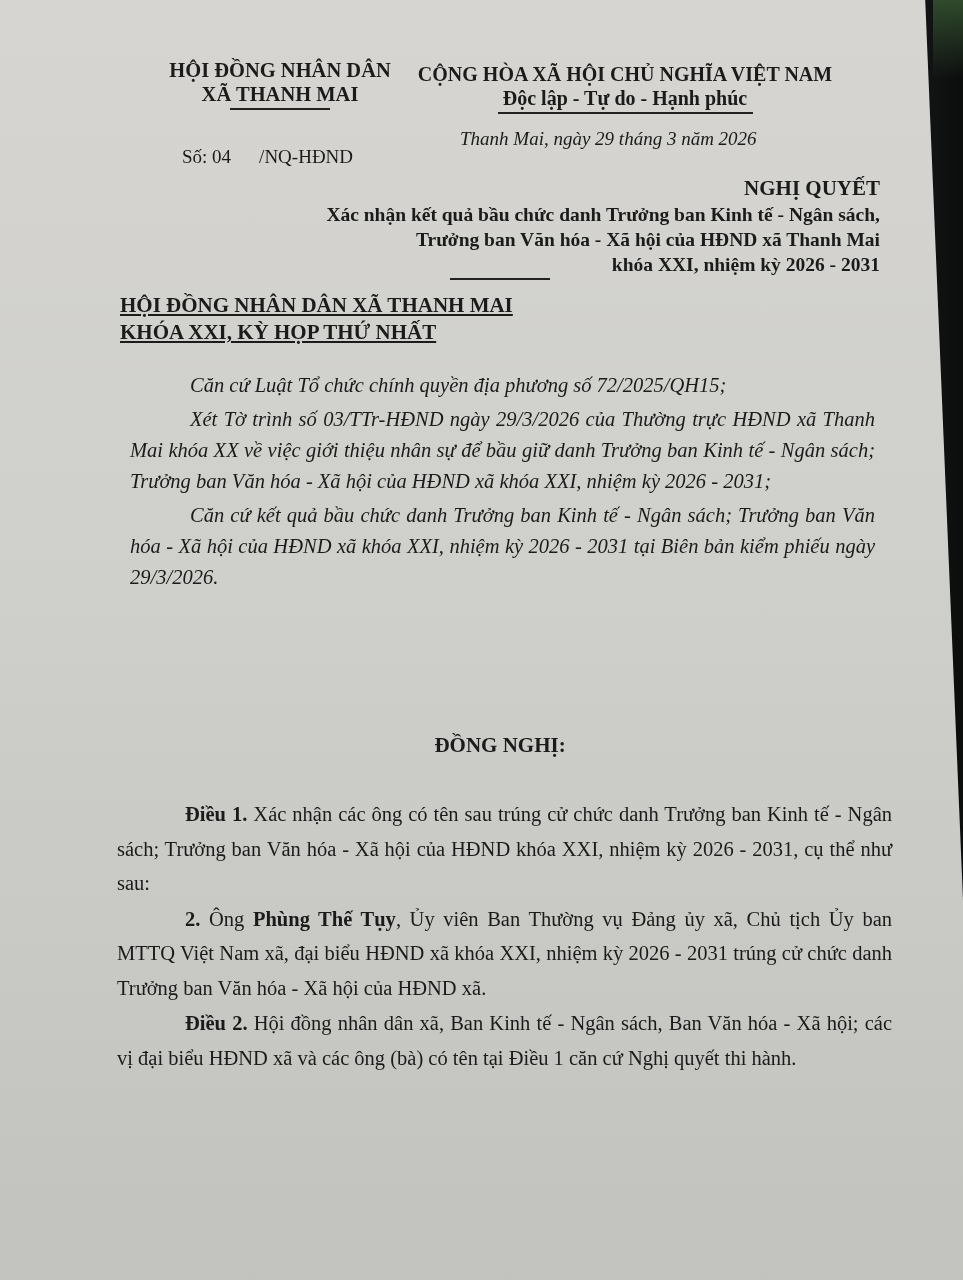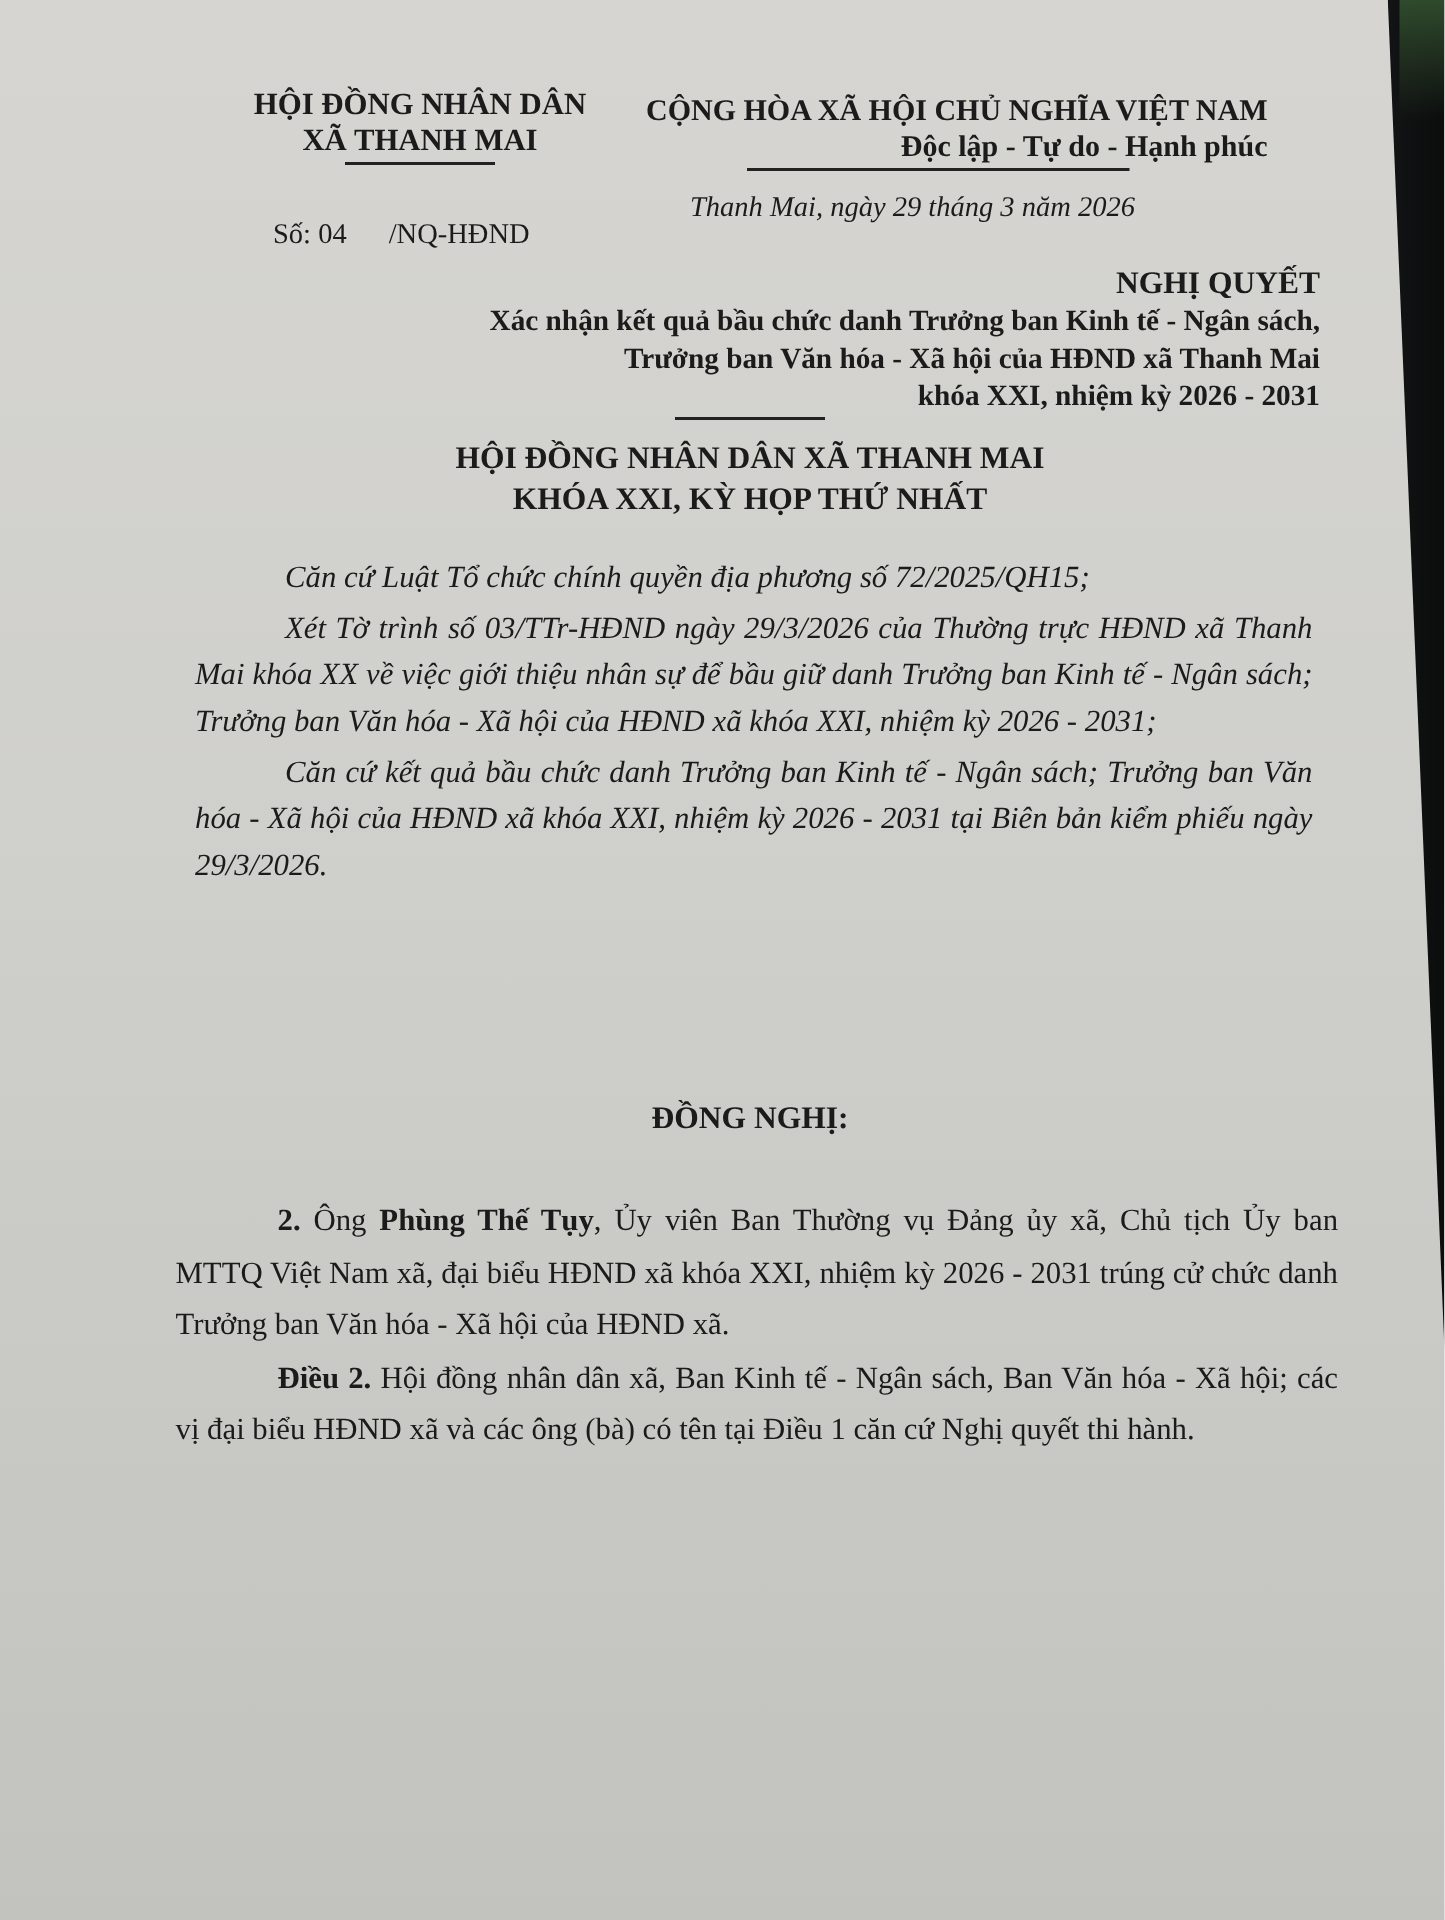--- a/index.html
+++ b/index.html
@@ -17,34 +17,34 @@
   .dark-edge::after {
     content: ""; position: absolute; top: 0; right: 0; width: 30px; height: 80px;
     background: linear-gradient(180deg, #2f4a2c, transparent);
   }
   .page { position: absolute; left: 0; top: 0; width: 963px; height: 1280px; }
   .hdr-left {
     position: absolute; left: 150px; top: 58px; width: 260px; text-align: center;
     font-weight: bold; font-size: 20.5px; line-height: 24px;
   }
   .hdr-right {
-    position: absolute; left: 405px; top: 62px; width: 440px; text-align: right;
+    position: absolute; left: 405px; top: 62px; width: 440px; text-align: center;
     font-weight: bold; font-size: 20px; line-height: 24px;
   }
   .rule { display: block; height: 1.5px; background: #222; margin: 2px auto 0; }
   .hdr-left .rule { width: 100px; }
   .hdr-right .rule { width: 255px; }
   .docno { position: absolute; left: 182px; top: 126px; font-size: 19px; margin-top: 20px; }
   .docno .gap { display: inline-block; width: 28px; }
   .date { position: absolute; left: 460px; top: 128px; font-size: 19px; font-style: italic; text-align: center; }
   .title-block { position: absolute; left: 120px; top: 175px; width: 760px; text-align: right; font-weight: bold; }
   .title-main { font-size: 21px; line-height: 27px; }
   .title-sub { font-size: 19.5px; line-height: 25px; }
   .title-block .rule { width: 100px; margin-top: 1px; }
-  .council { position: absolute; left: 120px; top: 292px; width: 760px; text-align: center; font-weight: bold; font-size: 21px; line-height: 27px; }
+  .council { position: absolute; left: 120px; top: 292px; width: 760px; font-weight: bold; font-size: 21px; line-height: 27px; text-decoration: underline; }
   .basis { position: absolute; left: 130px; top: 370px; width: 745px; font-style: italic; font-size: 20.5px; line-height: 31px; text-align: justify; }
   .basis p { margin: 0 0 3px 0; text-indent: 60px; }
   .decide { position: absolute; left: 120px; top: 733px; width: 760px; text-align: center; font-weight: bold; font-size: 21px; }
   .articles { position: absolute; left: 117px; top: 797px; width: 775px; font-size: 20.5px; line-height: 34.5px; text-align: justify; }
   .articles p { margin: 0 0 1px 0; text-indent: 68px; }
   b { font-weight: bold; }
 </style>
 </head>
 <body>
 
@@ -85,17 +85,18 @@
 
   <div class="basis">
     <p>Căn cứ Luật Tổ chức chính quyền địa phương số 72/2025/QH15;</p>
     <p>Xét Tờ trình số 03/TTr-HĐND ngày 29/3/2026 của Thường trực HĐND xã Thanh Mai khóa XX về việc giới thiệu nhân sự để bầu giữ danh Trưởng ban Kinh tế - Ngân sách; Trưởng ban Văn hóa - Xã hội của HĐND xã khóa XXI, nhiệm kỳ 2026 - 2031;</p>
     <p>Căn cứ kết quả bầu chức danh Trưởng ban Kinh tế - Ngân sách; Trưởng ban Văn hóa - Xã hội của HĐND xã khóa XXI, nhiệm kỳ 2026 - 2031 tại Biên bản kiểm phiếu ngày 29/3/2026.</p>
   </div>
 
   <div class="decide">ĐỒNG NGHỊ:</div>
 
   <div class="articles">
+    <p><b>Điều 1.</b><span> Xác nhận các ông có tên sau trúng cử chức danh Trưởng ban Kinh tế - Ngân sách; Trưởng ban Văn hóa - Xã hội của HĐND khóa XXI, nhiệm kỳ 2026 - 2031, cụ thể như sau:</span></p>
     <p><b>2.</b><span> Ông </span><b>Phùng Thế Tụy</b><span>, Ủy viên Ban Thường vụ Đảng ủy xã, Chủ tịch Ủy ban MTTQ Việt Nam xã, đại biểu HĐND xã khóa XXI, nhiệm kỳ 2026 - 2031 trúng cử chức danh Trưởng ban Văn hóa - Xã hội của HĐND xã.</span></p>
     <p><b>Điều 2.</b><span> Hội đồng nhân dân xã, Ban Kinh tế - Ngân sách, Ban Văn hóa - Xã hội; các vị đại biểu HĐND xã và các ông (bà) có tên tại Điều 1 căn cứ Nghị quyết thi hành.</span></p>
   </div>
 
 </div>
 
 </body></html>

